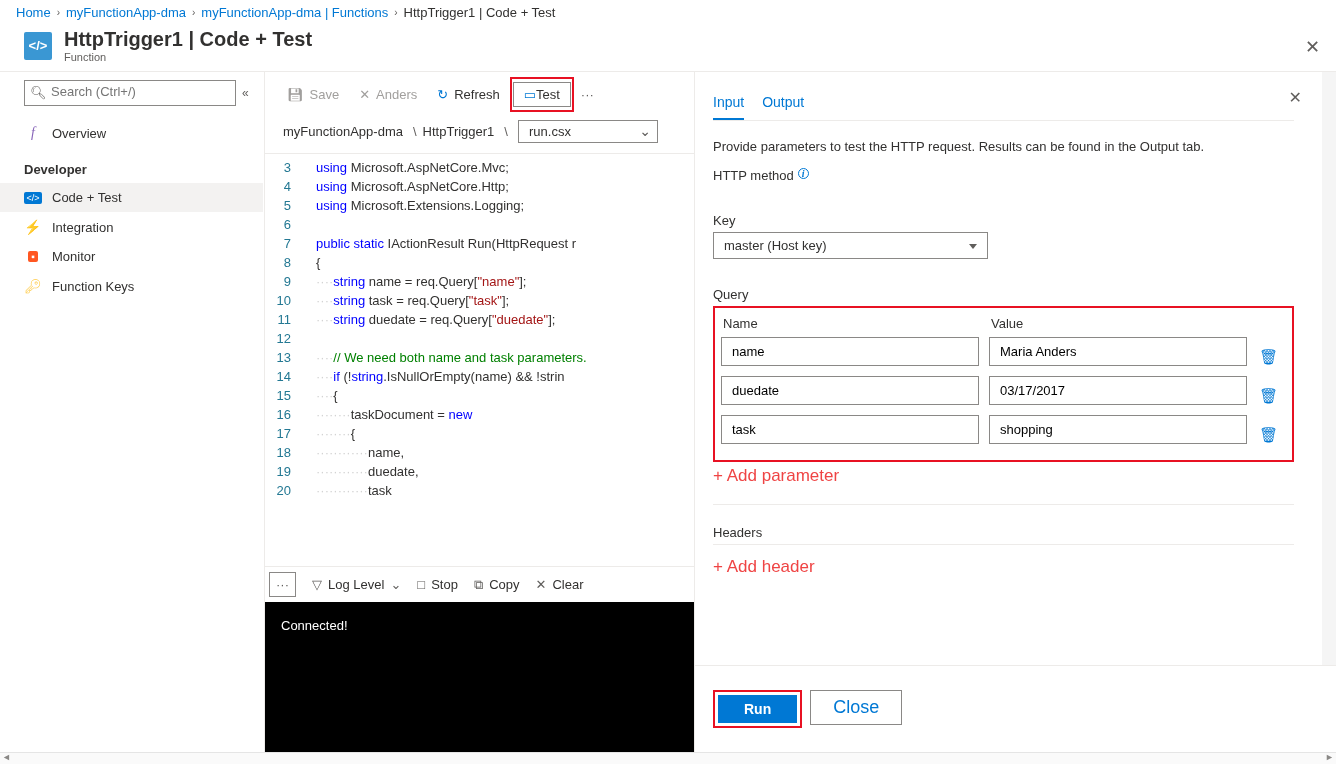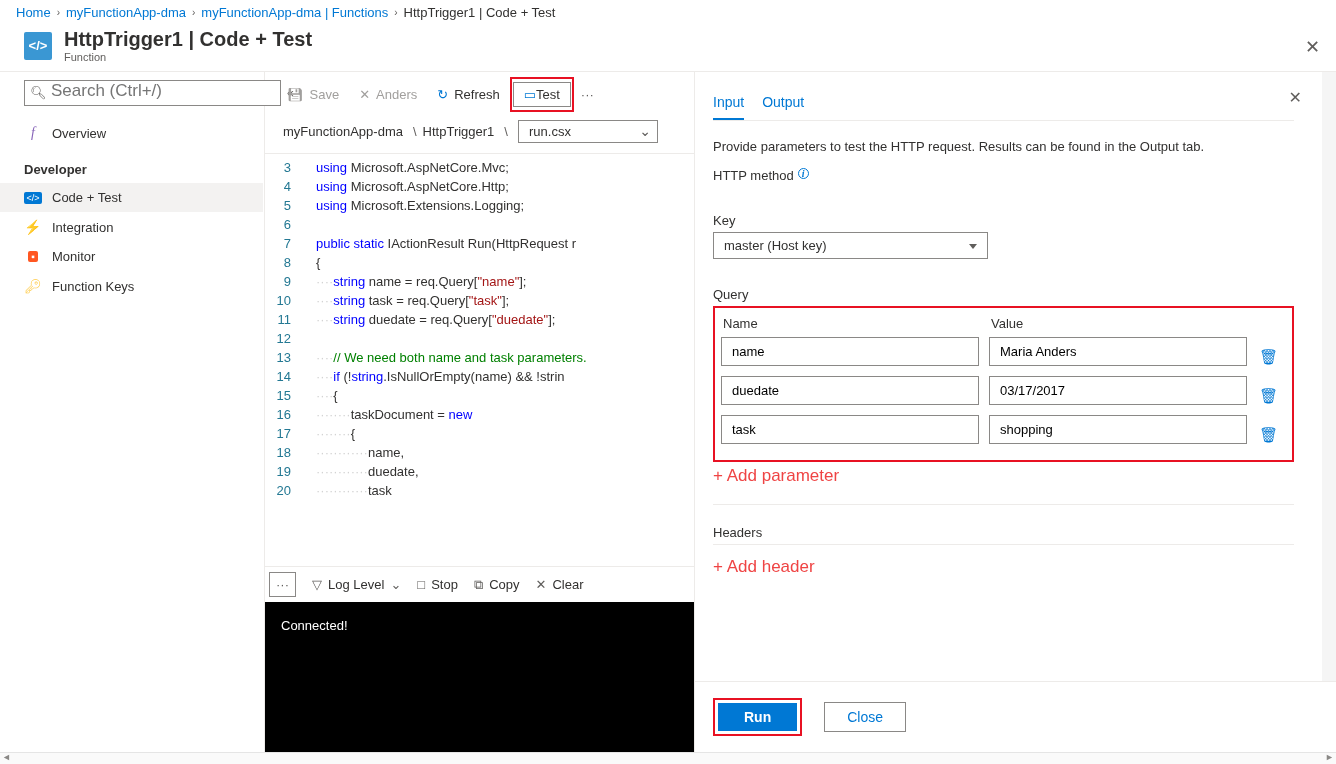--- a/index.html
+++ b/index.html
@@ -12,21 +12,21 @@
 
 .header { display: flex; align-items: center; padding: 6px 16px 10px 24px; border-bottom: 1px solid #edebe9; position: relative; height: 48px; }
 .header-icon { width: 28px; height: 28px; background: #3a97d3; color: white; display: flex; align-items: center; justify-content: center; font-size: 13px; font-weight: 600; margin-right: 12px; border-radius: 2px; }
 .header-title { font-size: 20px; font-weight: 600; }
 .header-subtitle { font-size: 11px; color: #605e5c; }
 .header-close { position: absolute; right: 16px; top: 12px; font-size: 18px; cursor: pointer; color: #605e5c; }
 
 .main { display: flex; height: 680px; }
 .sidebar { width: 264px; border-right: 1px solid #ffffff; padding: 8px 0; flex-shrink: 0; }
 .search-box { margin: 0 16px 12px 24px; display:flex; align-items:center; }
-.search-input { height: 26px; border: 1px solid #8a8886; padding: 0 8px 4px 26px; font-size: 17px; background: white; flex:1; }
+.search-input { height: 26px; border: 1px solid #8a8886; padding: 0 8px 4px 26px; font-size: 13px; background: white; flex:1; }
 .search-wrap { position: relative; flex:1; }
 .search-icon { position: absolute; left: 6px; top: 5px; color: #605e5c; font-size: 13px; }
 .collapse-icon { margin-left: 6px; color: #605e5c; font-size: 12px; cursor:pointer; }
 
 .menu-item { display: flex; align-items: center; padding: 7px 16px 7px 24px; cursor: pointer; font-size: 13px; }
 .menu-item.active { background: #f3f2f1; font-weight: 400; }
 .menu-item .mi-icon { width: 18px; margin-right: 10px; display:inline-flex; align-items:center; justify-content:center; font-size: 14px; }
 .menu-heading { padding: 14px 16px 6px 24px; font-weight: 600; font-size: 13px; }
 .icon-fx { color: #8764b8; font-style: italic; font-family: serif; }
 .icon-code { background: #0078d4; color:#fff; font-size:9px; padding:1px 2px; border-radius:2px; }
@@ -82,24 +82,24 @@
 .qhead { display:flex; font-size:13px; padding: 2px 0 6px 2px; }
 .qhead .qn { width: 268px; }
 .qrow { display:flex; align-items:center; margin-bottom: 10px; }
 .qinput { border:1px solid #8a8886; padding: 6px 10px; font-size:13px; width: 258px; margin-right:10px; background:#fff; }
 .qdelete { color:#0078d4; font-size:15px; cursor:pointer; margin-left: 2px; }
 .qrow-outer { display:flex; align-items:center; }
 .add-link { color:#ef4444; font-size:17px; cursor:pointer; padding: 4px 0; display:inline-block; }
 
 .headers-sec { border-top:1px solid #edebe9; margin-top:14px; padding-top:12px; }
 
-.panel-footer { border-top:1px solid #edebe9; padding: 16px 18px; display:flex; gap:22px; align-items:center; }
+.panel-footer { border-top:1px solid #edebe9; padding: 24px 18px; display:flex; gap:8px; align-items:flex-start; }
 .run-wrap { border:2px solid #e81123; padding:3px; }
 .btn-primary { background:#0078d4; color:#fff; border:none; padding: 6px 26px; font-size:14px; font-weight:600; cursor:pointer; }
-.btn-secondary { background:#fff; color:#0078d4; border:1px solid #8a8886; padding: 6px 22px; font-size:14px; cursor:pointer; }
+.btn-secondary { background:#fff; color:#0078d4; border:1px solid #8a8886; padding: 6px 22px; font-size:18px; cursor:pointer; }
 
 .hscroll { position:absolute; bottom:0; left:0; right:0; height:12px; border-top:1px solid #e5e5e5; background:#fafafa; }
 .hscroll::before { content:"◄"; position:absolute; left:2px; top:-1px; font-size:9px; color:#8a8886;}
 .hscroll::after { content:"►"; position:absolute; right:2px; top:-1px; font-size:9px; color:#8a8886;}
 </style>
 </head>
 <body>
 
 <div class="breadcrumb">
   <a>Home</a>

